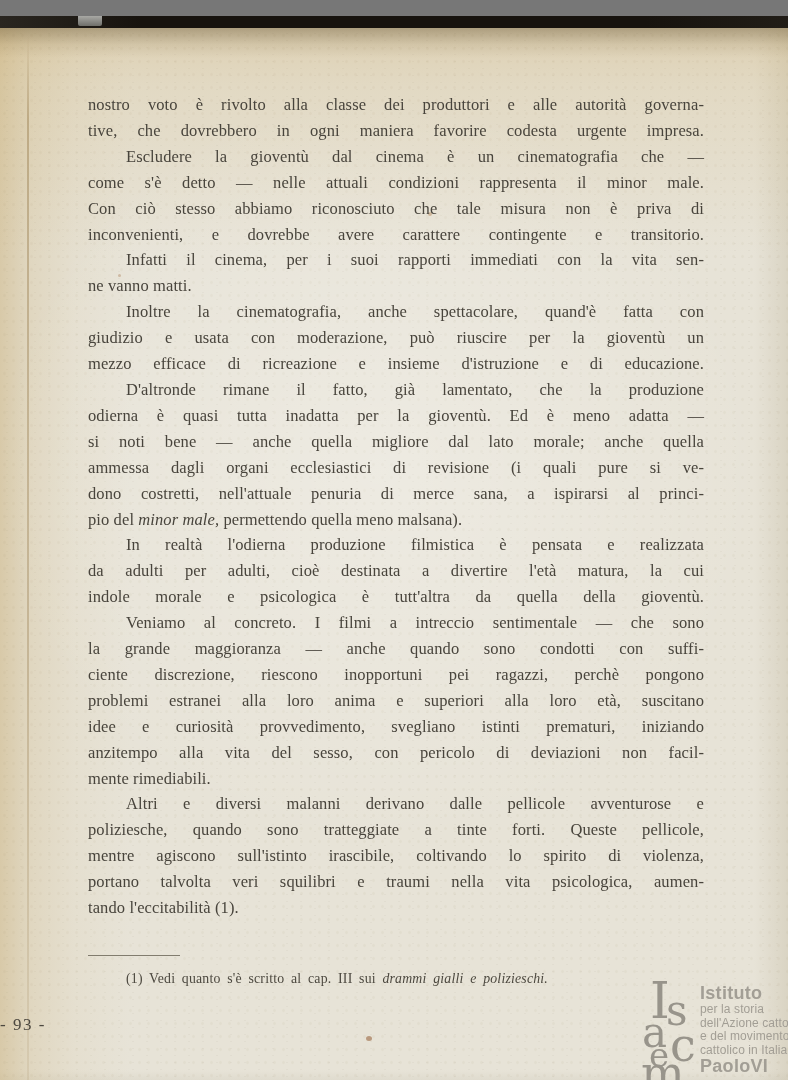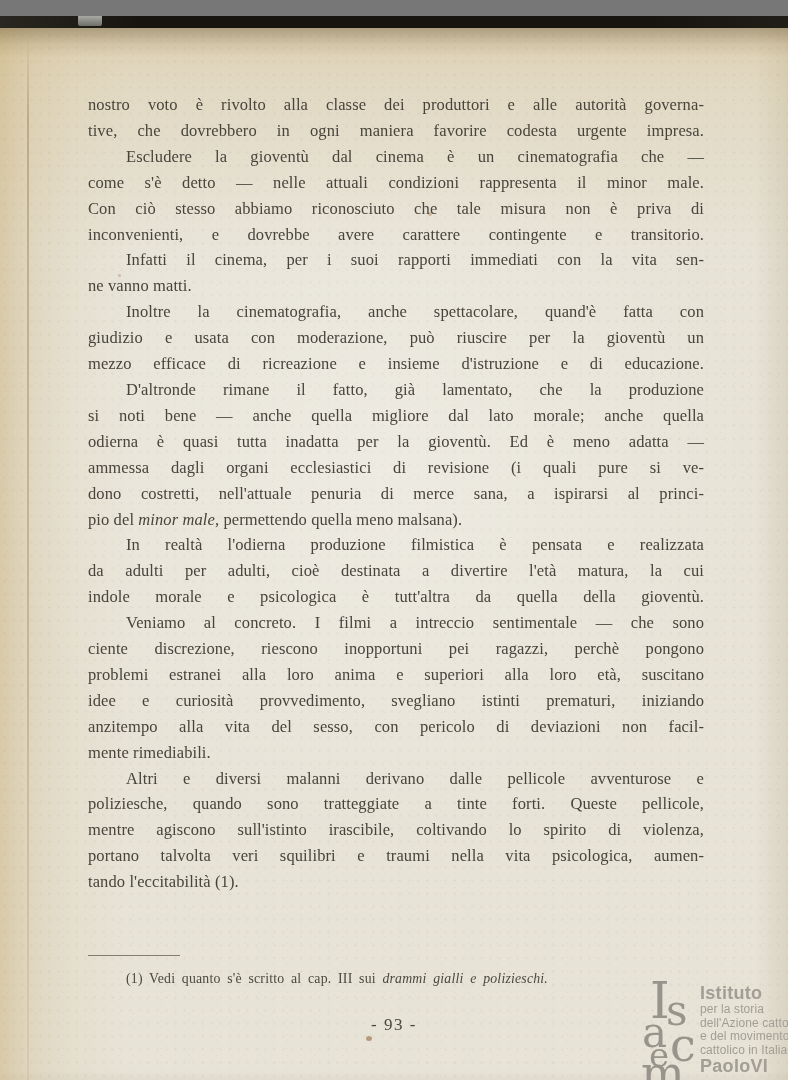--- a/index.html
+++ b/index.html
@@ -47,21 +47,21 @@
   .line.indent{text-indent:38px;}
   .it{font-style:italic;}
 
   .footnote-rule{position:absolute;left:88px;top:939px;width:92px;height:0;
     border-top:1.2px solid rgba(95,90,75,0.75);}
   .footnote{position:absolute;left:88px;top:953px;width:616px;
     font-size:13.8px;line-height:20px;word-spacing:3px;letter-spacing:0.2px;
     padding-left:0;text-indent:38px;color:#4c483f;}
 
   .page-number{position:absolute;left:0;top:999px;width:788px;
-    text-align:center;font-size:17px;letter-spacing:1.5px;color:#4c483f;}
+    text-align:left;font-size:17px;letter-spacing:1.5px;color:#4c483f;}
 
   .wm{position:absolute;right:6px;bottom:2px;width:146px;height:114px;z-index:5;}
   .wm-letters{position:absolute;left:0;top:0;width:62px;height:114px;
     font-family:"DejaVu Serif",serif;color:#98948b;}
   .wm-letters span{position:absolute;line-height:1;}
   .wm-I{left:14px;top:-4px;font-size:50px;}
   .wm-s{left:30px;top:10px;font-size:42px;}
   .wm-a{left:6px;top:32px;font-size:42px;}
   .wm-c{left:34px;top:42px;font-size:46px;}
   .wm-e{left:13px;top:58px;font-size:34px;}
@@ -91,31 +91,32 @@
     <div class="line indent">Escludere la gioventù dal cinema è un cinematografia che —</div>
     <div class="line">come s'è detto — nelle attuali condizioni rappresenta il minor male.</div>
     <div class="line">Con ciò stesso abbiamo riconosciuto che tale misura non è priva di</div>
     <div class="line">inconvenienti, e dovrebbe avere carattere contingente e transitorio.</div>
     <div class="line indent">Infatti il cinema, per i suoi rapporti immediati con la vita sen-</div>
     <div class="line plast">ne vanno matti.</div>
     <div class="line indent">Inoltre la cinematografia, anche spettacolare, quand'è fatta con</div>
     <div class="line">giudizio e usata con moderazione, può riuscire per la gioventù un</div>
     <div class="line">mezzo efficace di ricreazione e insieme d'istruzione e di educazione.</div>
     <div class="line indent">D'altronde rimane il fatto, già lamentato, che la produzione</div>
+    <div class="line">odierna è quasi tutta inadatta per la gioventù. Ed è meno adatta —</div>
     <div class="line">si noti bene — anche quella migliore dal lato morale; anche quella</div>
-    <div class="line">odierna è quasi tutta inadatta per la gioventù. Ed è meno adatta —</div>
     <div class="line">ammessa dagli organi ecclesiastici di revisione (i quali pure si ve-</div>
     <div class="line">dono costretti, nell'attuale penuria di merce sana, a ispirarsi al princi-</div>
     <div class="line plast">
       <span>pio del </span><span class="it">minor male,</span><span> permettendo quella meno malsana).</span>
     </div>
     <div class="line indent">In realtà l'odierna produzione filmistica è pensata e realizzata</div>
     <div class="line">da adulti per adulti, cioè destinata a divertire l'età matura, la cui</div>
     <div class="line">indole morale e psicologica è tutt'altra da quella della gioventù.</div>
     <div class="line indent">Veniamo al concreto. I filmi a intreccio sentimentale — che sono</div>
+    <div class="line">la grande maggioranza — anche quando sono condotti con suffi-</div>
     <div class="line">ciente discrezione, riescono inopportuni pei ragazzi, perchè pongono</div>
     <div class="line">problemi estranei alla loro anima e superiori alla loro età, suscitano</div>
     <div class="line">idee e curiosità provvedimento, svegliano istinti prematuri, iniziando</div>
     <div class="line">anzitempo alla vita del sesso, con pericolo di deviazioni non facil-</div>
     <div class="line plast">mente rimediabili.</div>
     <div class="line indent">Altri e diversi malanni derivano dalle pellicole avventurose e</div>
     <div class="line">poliziesche, quando sono tratteggiate a tinte forti. Queste pellicole,</div>
     <div class="line">mentre agiscono sull'istinto irascibile, coltivando lo spirito di violenza,</div>
     <div class="line">portano talvolta veri squilibri e traumi nella vita psicologica, aumen-</div>
     <div class="line plast">tando l'eccitabilità (1).</div>

